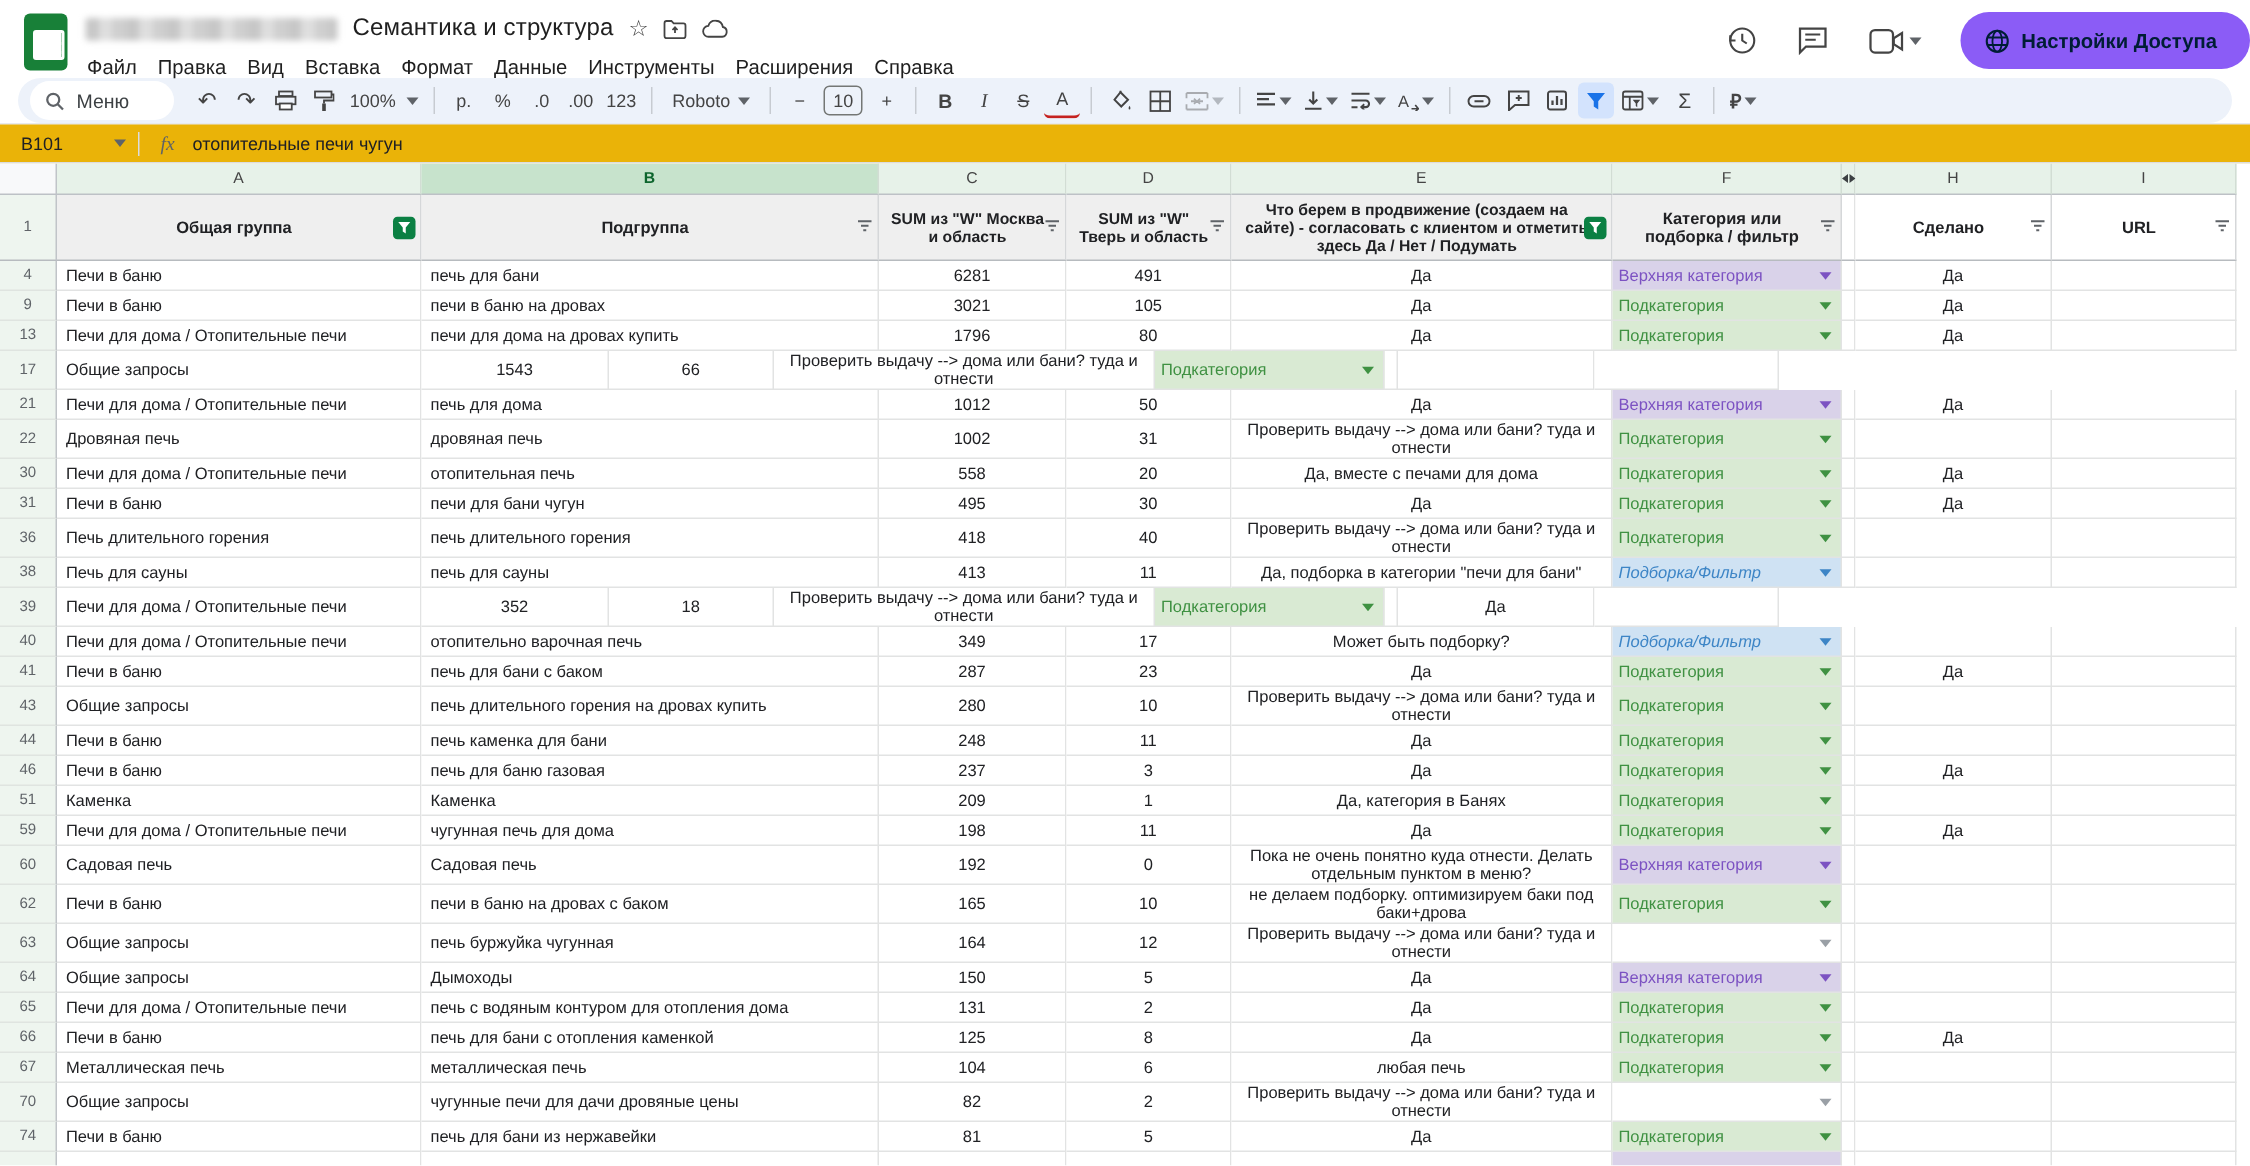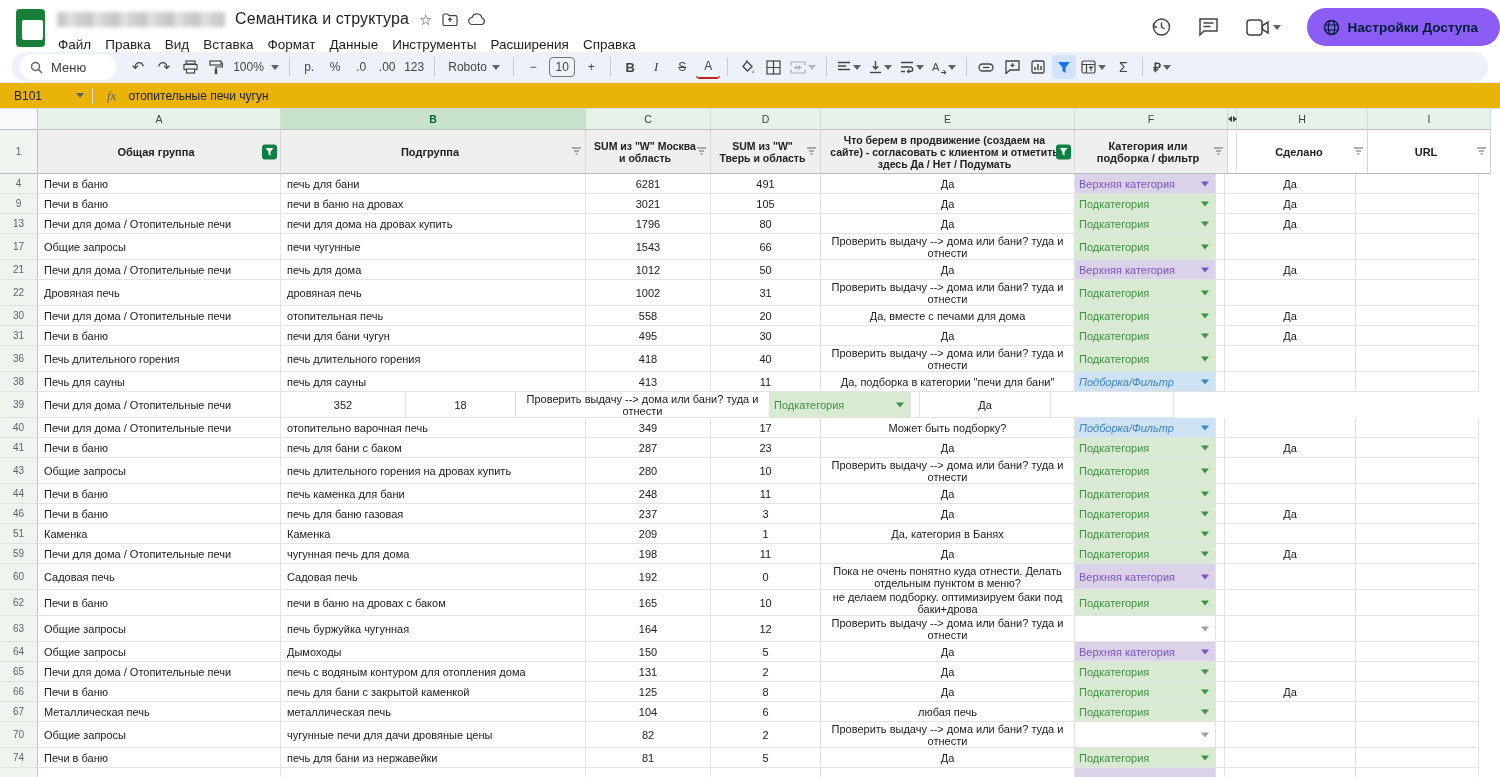--- a/index.html
+++ b/index.html
@@ -77,21 +77,21 @@
   .r1 .cell.whitebg { background:#fff; }
   .r1 .gutter { border-bottom:1px solid #b7bbbf; }
   .filter-plain { position:absolute; right:3px; top:50%; transform:translateY(-50%); }
   .filter-active { position:absolute; right:3px; top:50%; transform:translateY(-50%); width:15px; height:15px; background:#0b8043; border-radius:3px; display:flex; align-items:center; justify-content:center; }
   
   .c-a { width:243px; padding-left:6px; }
   .c-b { width:305px; padding-left:6px; }
   .c-c { width:125px; justify-content:center; }
   .c-d { width:110px; justify-content:center; }
   .c-e { width:254px; justify-content:center; text-align:center; line-height:12px; padding:1px 4px; }
-  .c-f { width:141px; padding:0 4px; position:relative; justify-content:flex-start; }
+  .c-f { width:153px; padding:0 4px; position:relative; justify-content:flex-start; }
   .c-h { width:131px; justify-content:center; }
   .c-i { width:123px; }
   .drow-s { height:20px; }
   .drow-t { height:26px; }
   .chip-caret { position:absolute; right:6px; top:50%; transform:translateY(-50%); width:0; height:0; border-left:4px solid transparent; border-right:4px solid transparent; }
   .f-purple { background:var(--chip-purple-bg); color:var(--chip-purple-tx); }
   .f-purple .chip-caret { border-top:5px solid var(--chip-purple-tx); }
   .f-green { background:var(--chip-green-bg); color:var(--chip-green-tx); }
   .f-green .chip-caret { border-top:5px solid var(--chip-green-tx); }
   .f-blue { background:var(--chip-blue-bg); color:var(--chip-blue-tx);font-style:italic; }
@@ -426,21 +426,20 @@
           <div class="cell c-f f-green">
             <span>Подкатегория</span>
             <span class="chip-caret"></span>
           </div>
           <div class="hidcell"></div>
           <div class="cell c-h">Да</div>
           <div class="cell c-i"></div>
         </div><div class="row drow-t">
           <div class="gutter">17</div>
           <div class="cell c-a">Общие запросы</div>
-          <div class="cell c-b">печи чугунные</div>
           <div class="cell c-c">1543</div>
           <div class="cell c-d">66</div>
           <div class="cell c-e">Проверить выдачу --&gt; дома или бани? туда и отнести</div>
           <div class="cell c-f f-green">
             <span>Подкатегория</span>
             <span class="chip-caret"></span>
           </div>
           <div class="hidcell"></div>
           <div class="cell c-h"></div>
           <div class="cell c-i"></div>
@@ -705,21 +704,21 @@
           <div class="cell c-f f-green">
             <span>Подкатегория</span>
             <span class="chip-caret"></span>
           </div>
           <div class="hidcell"></div>
           <div class="cell c-h"></div>
           <div class="cell c-i"></div>
         </div><div class="row drow-s">
           <div class="gutter">66</div>
           <div class="cell c-a">Печи в баню</div>
-          <div class="cell c-b">печь для бани с закрытой каменкой</div>
+          <div class="cell c-b">печь для бани с отопления каменкой</div>
           <div class="cell c-c">125</div>
           <div class="cell c-d">8</div>
           <div class="cell c-e">Да</div>
           <div class="cell c-f f-green">
             <span>Подкатегория</span>
             <span class="chip-caret"></span>
           </div>
           <div class="hidcell"></div>
           <div class="cell c-h">Да</div>
           <div class="cell c-i"></div>

